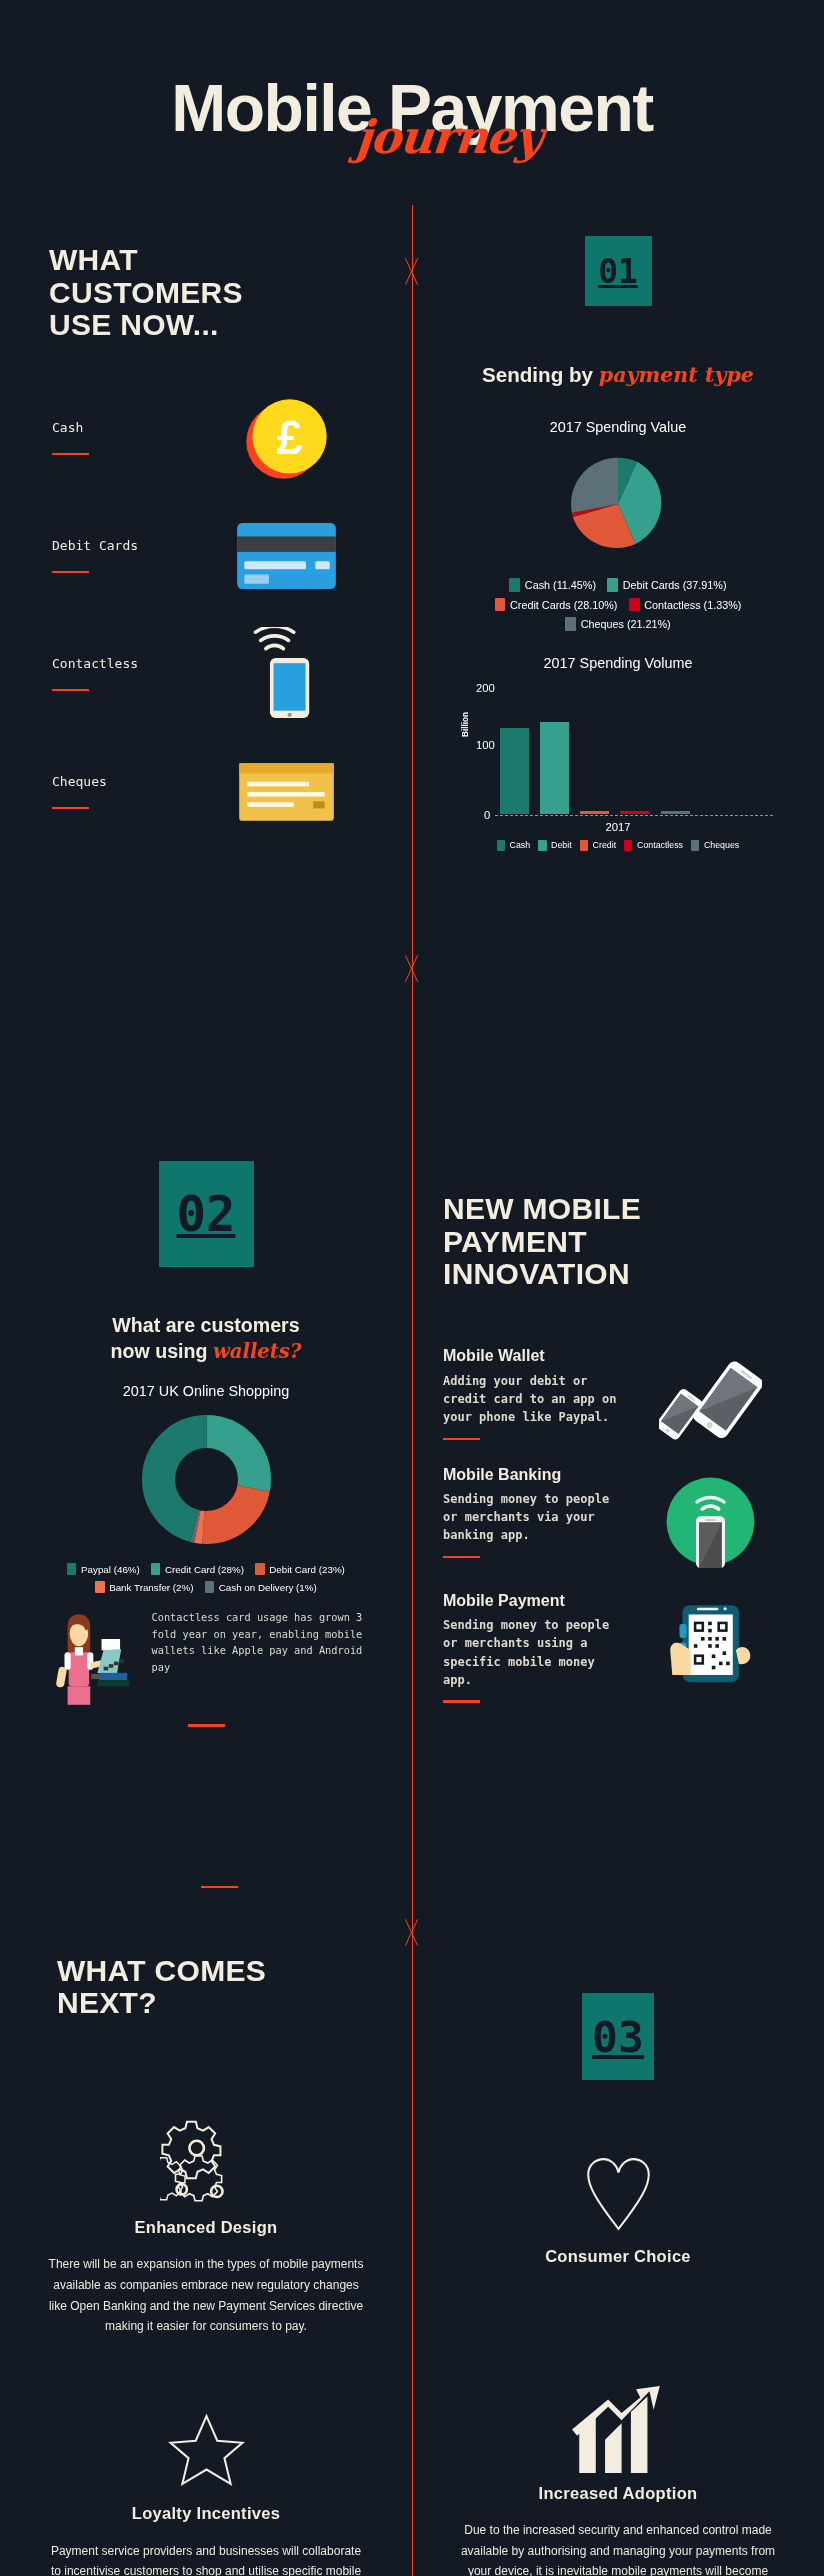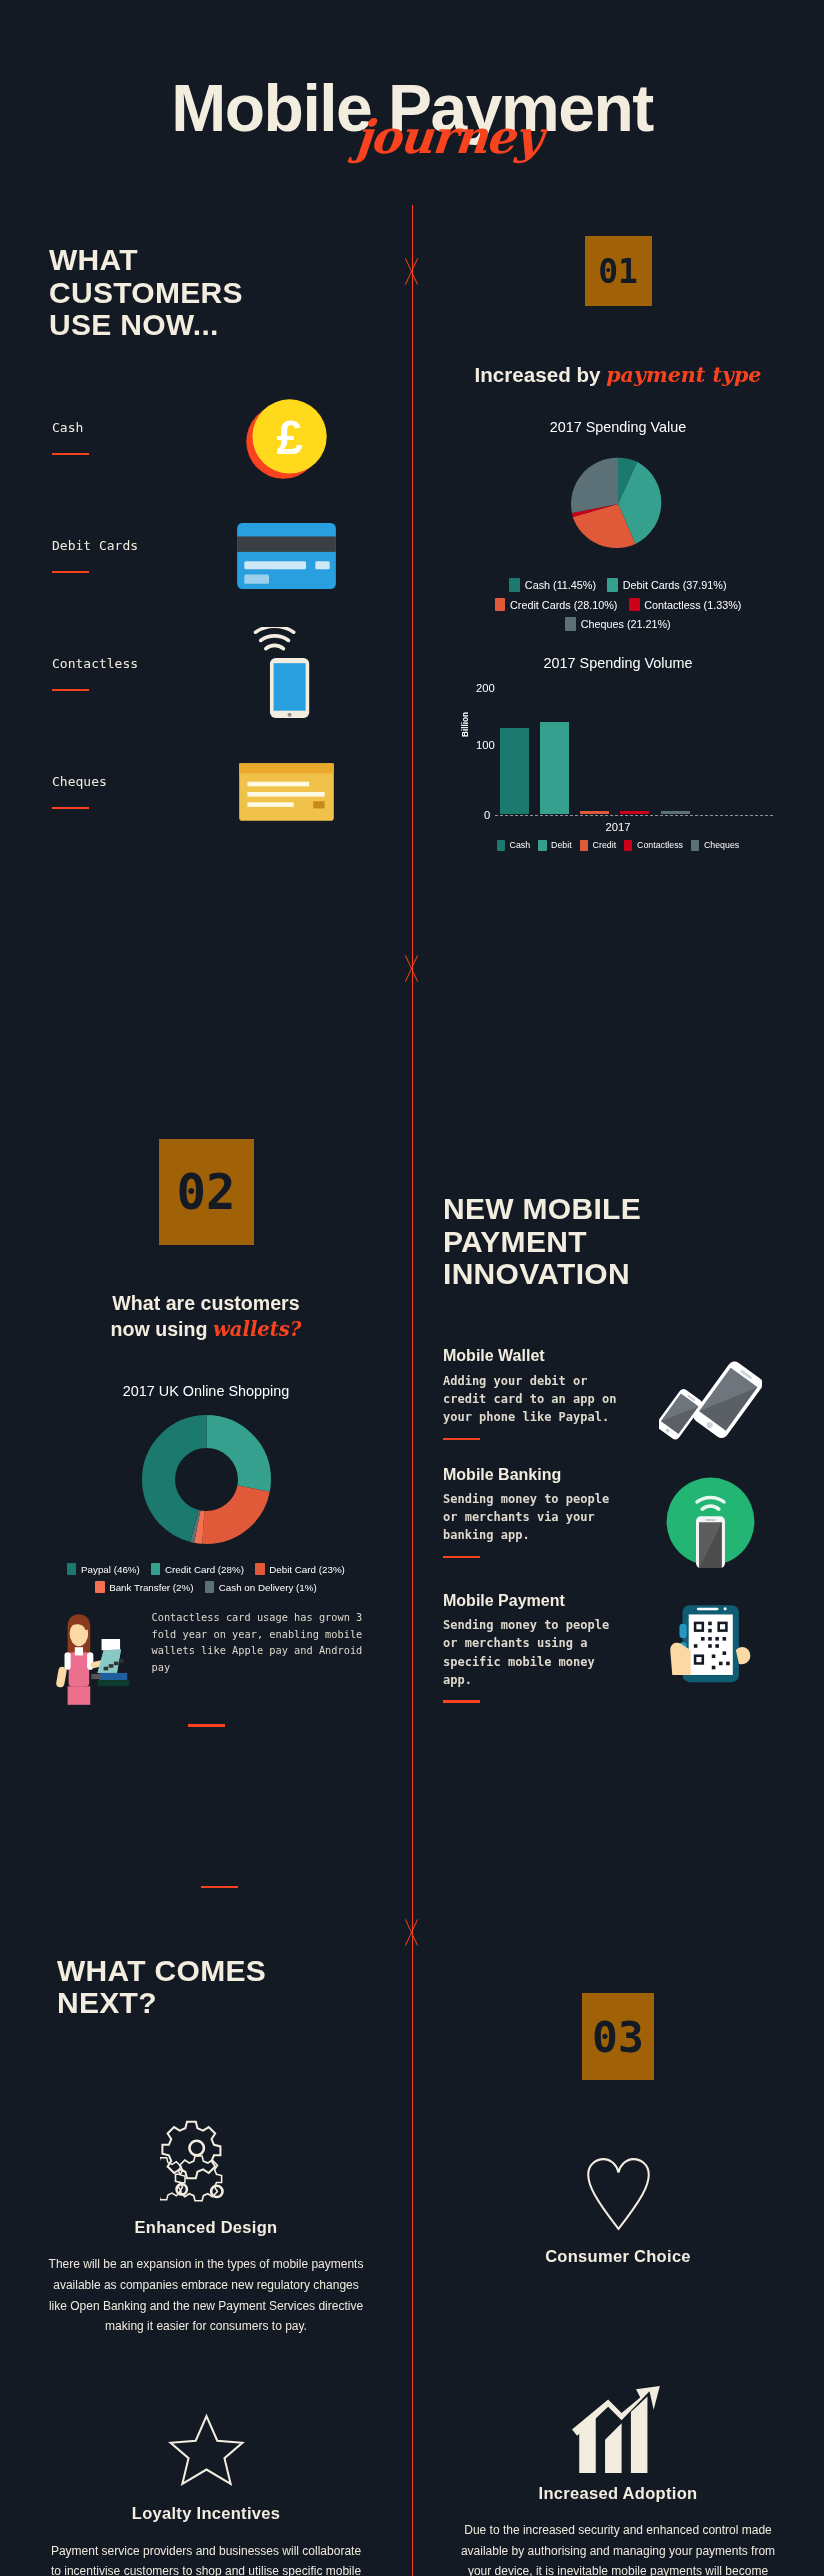--- a/index.html
+++ b/index.html
@@ -41,23 +41,23 @@
   }
   .xmark::before { transform: rotate(25deg); }
   .xmark::after  { transform: rotate(-25deg); }
 
   
   .sec-head {
     font-size: 30px; font-weight: 700; line-height: 1.08;
     letter-spacing: 0.3px; color: #f2eddf; text-transform: uppercase;
   }
   .num-badge {
-    background: #a16207; color: #141a24;
+    background: #0f766e; color: #141a24;
     font-family: "DejaVu Sans Mono", monospace; font-weight: 700;
-    display: inline-flex; align-items: center; justify-content: center;
+    display: inline-flex; align-items: center; justify-content: center; text-decoration: underline;
   }
 
   .hand-title { font-size: 20.6px; font-weight: 700; color: #f2eddf; }
   .hand-title .ital {
     font-family: "DejaVu Serif", serif; font-style: italic;
     color: #f9431f; font-weight: 700;
   }
   .chart-title { font-size: 14.4px; color: #ffffff; font-weight: 400; text-align: center; }
 
   
@@ -196,21 +196,21 @@
             </svg>
           </div>
         </div>
       </div>
     </div>
 
     <div class="col" style="text-align:center">
       <div class="num-badge" style="width:67px;height:70px;font-size:33px;margin-top:31px">01</div>
 
       <div class="hand-title" style="margin-top:57px">
-        <span>Increased by </span><span class="ital">payment type</span>
+        <span>Sending by </span><span class="ital">payment type</span>
       </div>
 
       <div class="chart-title" style="margin-top:32px">2017 Spending Value</div>
 
       
       <div style="margin-top:14.4px">
         <svg width="108" height="108" viewBox="0 0 210 210">
 
           <path d="M105 105 L105 15 A90 90 0 0 1 142.3 22.9 Z" fill="#1b7a6d"></path>
 
@@ -296,21 +296,21 @@
     <div class="xmark" style="top:103px"></div>
 
     <div class="col" style="text-align:center">
       <div class="num-badge" style="width:95px;height:106px;font-size:49px;margin-top:52px">02</div>
 
       <div class="hand-title" style="margin-top:46px;font-size:19.6px;line-height:1.3">
         <span>What are customers</span><br>
         <span>now using </span><span class="ital">wallets?</span>
       </div>
 
-      <div class="chart-title" style="margin-top:41px">2017 UK Online Shopping</div>
+      <div class="chart-title" style="margin-top:19px">2017 UK Online Shopping</div>
 
       
       <div style="margin-top:15.5px">
         <svg width="129" height="129" viewBox="0 0 250 250">
 
           <g transform="translate(125,125)">
             <circle r="93" fill="none" stroke="#35a08e" stroke-width="64" stroke-dasharray="163.6 420.6" transform="rotate(-90)"></circle>
             <circle r="93" fill="none" stroke="#e05a3a" stroke-width="64" stroke-dasharray="134.4 449.8" stroke-dashoffset="-163.6" transform="rotate(-90)"></circle>
             <circle r="93" fill="none" stroke="#f4714f" stroke-width="64" stroke-dasharray="11.7 572.5" stroke-dashoffset="-298.0" transform="rotate(-90)"></circle>
             <circle r="93" fill="none" stroke="#5c7077" stroke-width="64" stroke-dasharray="5.8 578.4" stroke-dashoffset="-309.7" transform="rotate(-90)"></circle>

